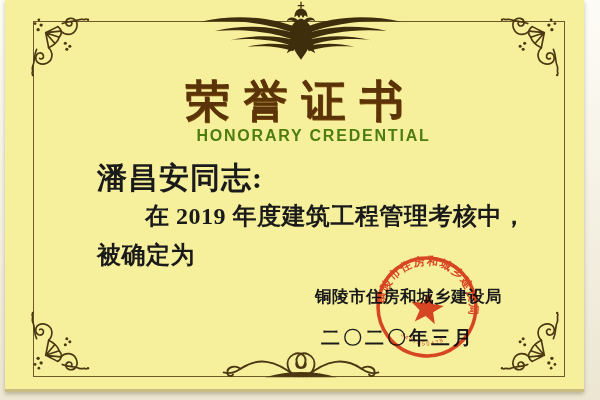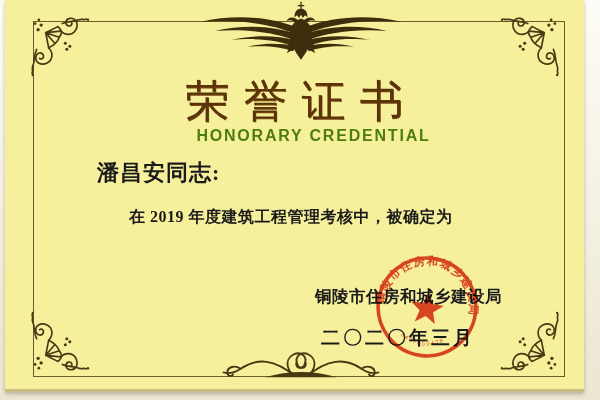--- a/index.html
+++ b/index.html
@@ -30,36 +30,36 @@
   svg.corner{position:absolute;width:68px;height:68px;}
   svg.corner.tl{left:18px;top:10px;}
   svg.corner.tr{left:494px;top:10px;transform:scaleX(-1);}
   svg.corner.bl{left:18px;top:310px;transform:scaleY(-1);}
   svg.corner.br{left:494px;top:310px;transform:scale(-1,-1);}
   svg.emblem{position:absolute;left:190px;top:1px;width:212px;height:60px;}
   svg.flourish{position:absolute;left:208px;top:346px;width:176px;height:34px;}
   .title{
     position:absolute;left:0;top:72px;width:100%;
     text-align:center;color:var(--title);
-    font-size:44px;font-weight:normal;letter-spacing:14px;text-indent:14px;
+    font-size:44px;font-weight:bold;letter-spacing:14px;text-indent:14px;
     text-shadow:0.5px 0.5px 0 #7a4a10;
   }
   .subtitle{
     position:absolute;left:0;top:127px;width:100%;
     text-align:center;color:#4d7c0f;
     font-family:"Liberation Sans","DejaVu Sans",sans-serif;
     font-size:16px;font-weight:bold;letter-spacing:1.8px;margin-left:19px;
   }
   .recipient{
     position:absolute;left:92px;top:158px;
-    color:var(--ink);font-size:22px;font-weight:bold;letter-spacing:1px;
+    color:var(--ink);font-size:30px;font-weight:bold;letter-spacing:1px;
   }
   .bodytext{
     position:absolute;left:92px;top:197px;width:440px;
-    color:var(--ink);font-size:16px;font-weight:bold;line-height:39px;
+    color:var(--ink);font-size:24px;font-weight:bold;line-height:39px;
     letter-spacing:0.5px;
   }
   .bodytext .l1{text-indent:2em;}
   .issuer{
     position:absolute;left:310px;top:286px;
     color:var(--ink);font-size:16.5px;font-weight:bold;letter-spacing:0.5px;
   }
   .date{
     position:absolute;left:316px;top:325px;
     color:var(--ink);font-size:19px;font-weight:bold;letter-spacing:3px;

